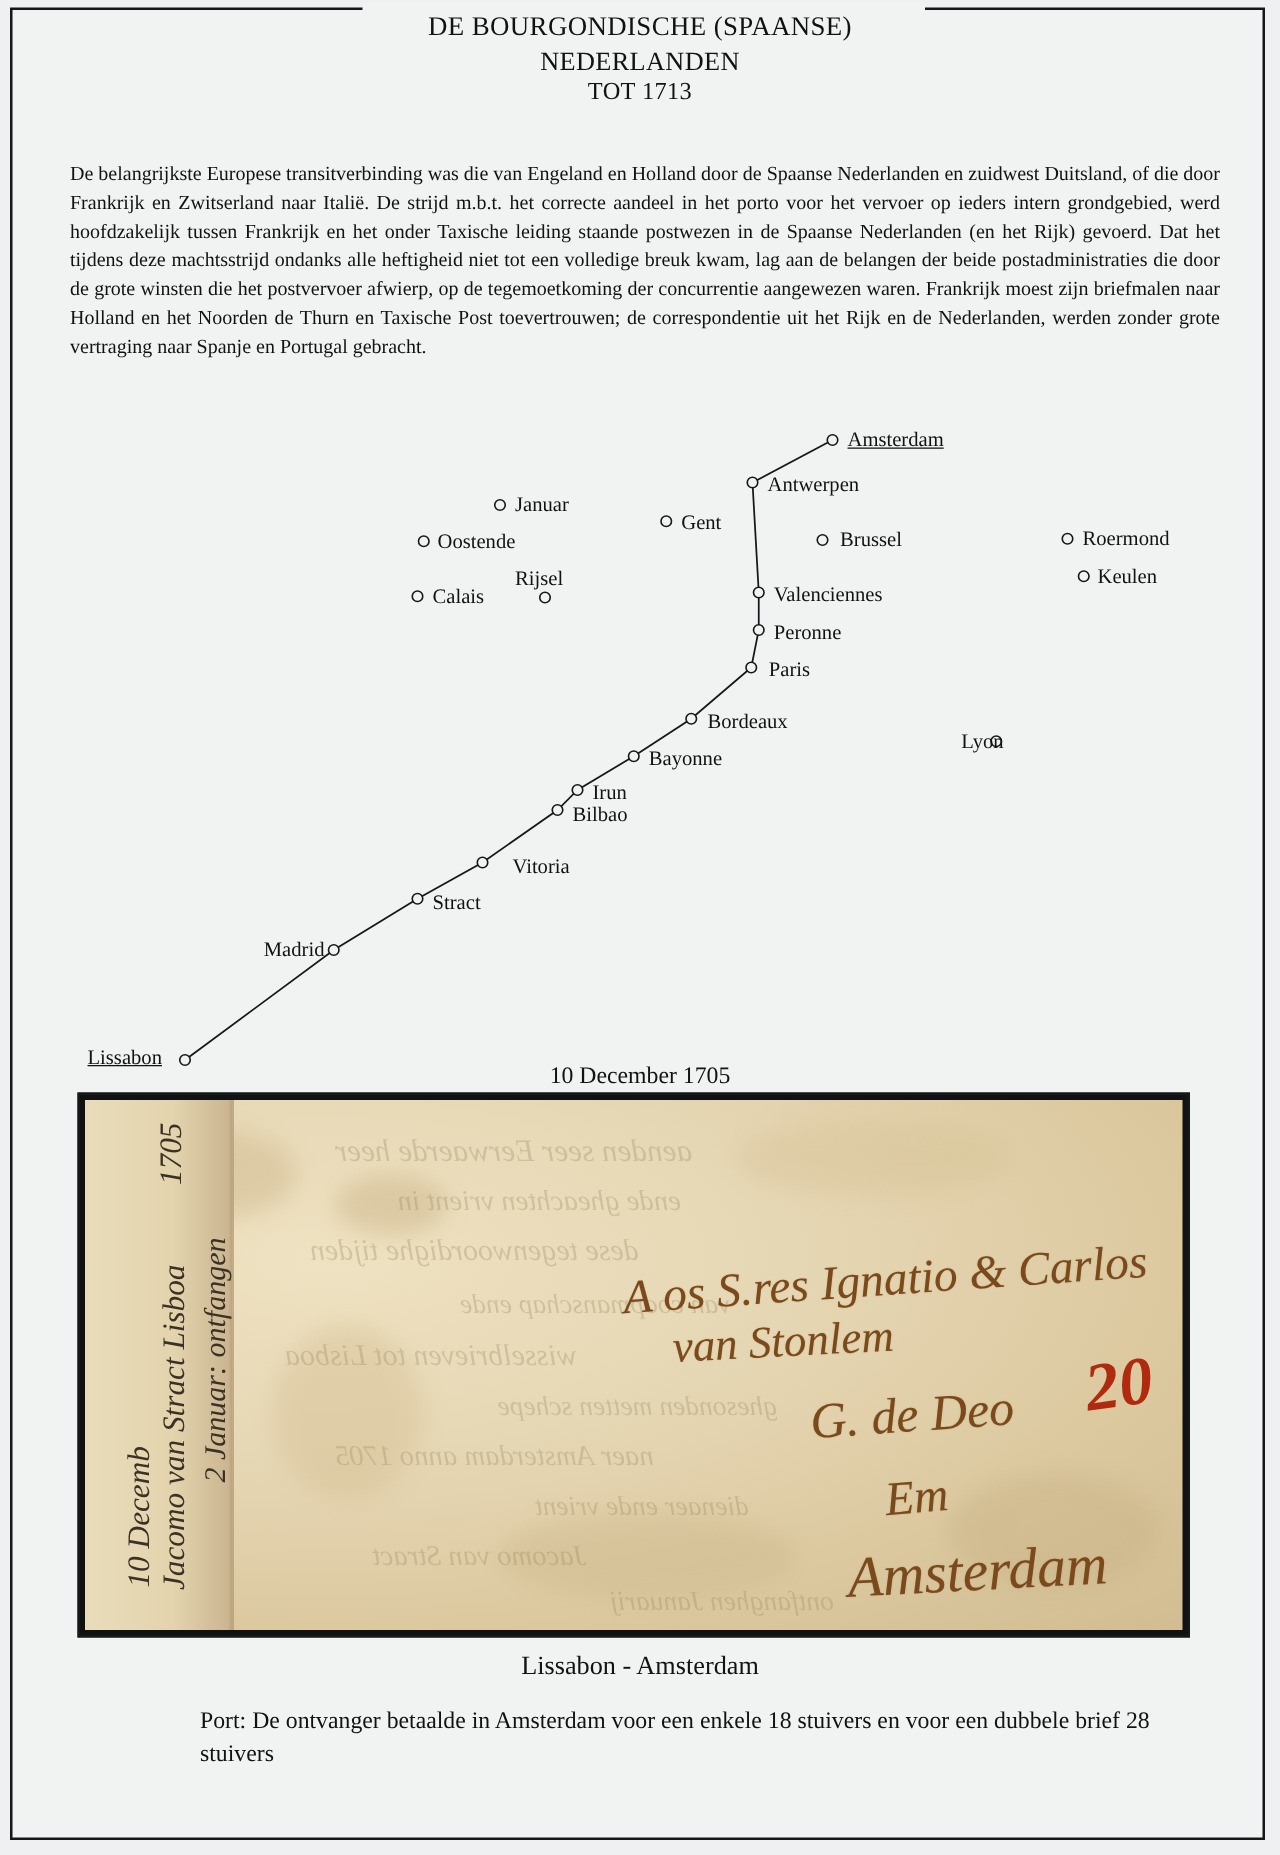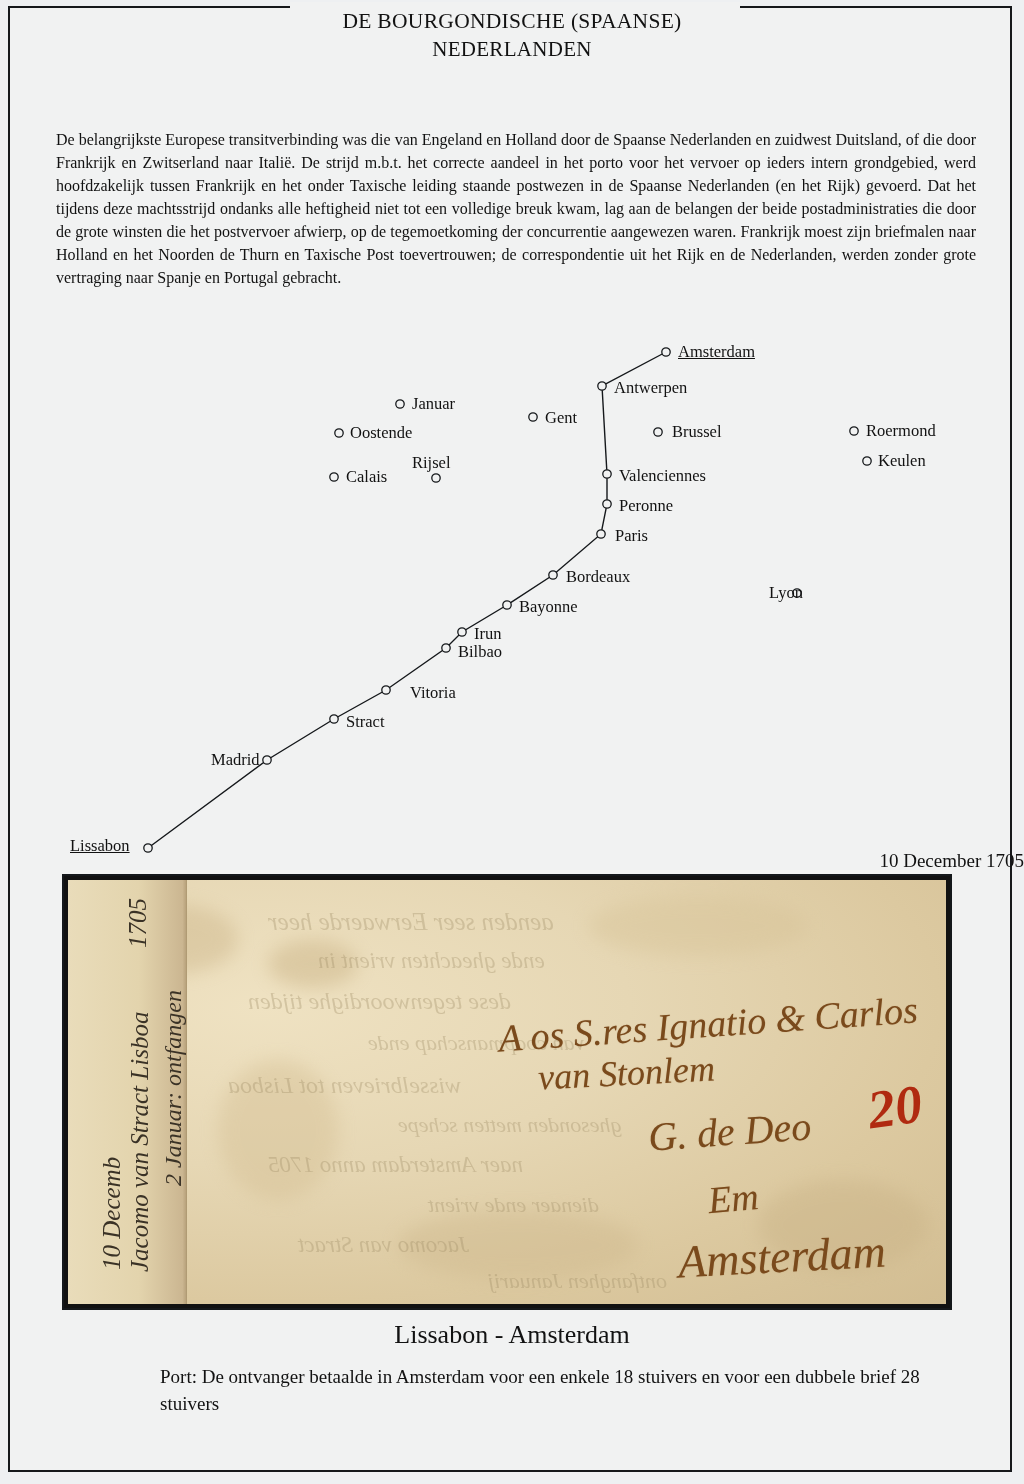--- a/index.html
+++ b/index.html
@@ -77,21 +77,21 @@
     color: #121212;
   }
   .node-label.underline { text-decoration: underline; }
 
   
   #cover-date {
     position: absolute;
     left: 0;
     top: 850px;
     width: 100%;
-    text-align: right;
+    text-align: center;
     font-size: 19px;
   }
 
   
   #cover-frame {
     position: absolute;
     left: 62px;
     top: 874px;
     width: 890px;
     height: 436px;
@@ -162,21 +162,21 @@
     font-weight: bold;
   }
 
   
   #cover-caption {
     position: absolute;
     left: 0;
     top: 1320px;
     width: 100%;
     text-align: center;
-    font-size: 26px;
+    font-size: 21px;
   }
   #port-note {
     position: absolute;
     left: 160px;
     top: 1364px;
     width: 760px;
     font-size: 19px;
     line-height: 1.4;
   }
 </style>
@@ -184,20 +184,21 @@
 <body>
 
 <div id="page">
   <div id="frame"></div>
 
   <div class="border-gap" style="left:290px; top:2px; width:450px;"></div>
 
   <div id="title-block">
     <div class="t-line l1">DE BOURGONDISCHE (SPAANSE)</div>
     <div class="t-line l2">NEDERLANDEN</div>
+    <div class="t-line l3">TOT 1713</div>
   </div>
 
   <div id="intro">De belangrijkste Europese transitverbinding was die van Engeland en Holland door de Spaanse Nederlanden en zuidwest Duitsland, of die door Frankrijk en Zwitserland naar Italië. De strijd m.b.t. het correcte aandeel in het porto voor het vervoer op ieders intern grondgebied, werd hoofdzakelijk tussen Frankrijk en het onder Taxische leiding staande postwezen in de Spaanse Nederlanden (en het Rijk) gevoerd. Dat het tijdens deze machtsstrijd ondanks alle heftigheid niet tot een volledige breuk kwam, lag aan de belangen der beide postadministraties die door de grote winsten die het postvervoer afwierp, op de tegemoetkoming der concurrentie aangewezen waren. Frankrijk moest zijn briefmalen naar Holland en het Noorden de Thurn en Taxische Post toevertrouwen; de correspondentie uit het Rijk en de Nederlanden, werden zonder grote vertraging naar Spanje en Portugal gebracht.</div>
 
   <div id="map">
     <svg id="map-svg" width="920" height="540">
         <polyline points="92,518 211,430 278,389 330,360 390,318 406,302 451,275 497,245 545,204 551,174 551,144 546,56 610,22" fill="none" stroke="#15181b" stroke-width="1.4"></polyline>
         <circle cx="610" cy="22" r="4.2" fill="#f1f2f2" stroke="#15181b" stroke-width="1.3"></circle>
         <circle cx="546" cy="56" r="4.2" fill="#f1f2f2" stroke="#15181b" stroke-width="1.3"></circle>
         <circle cx="344" cy="74" r="4.2" fill="#f1f2f2" stroke="#15181b" stroke-width="1.3"></circle>

